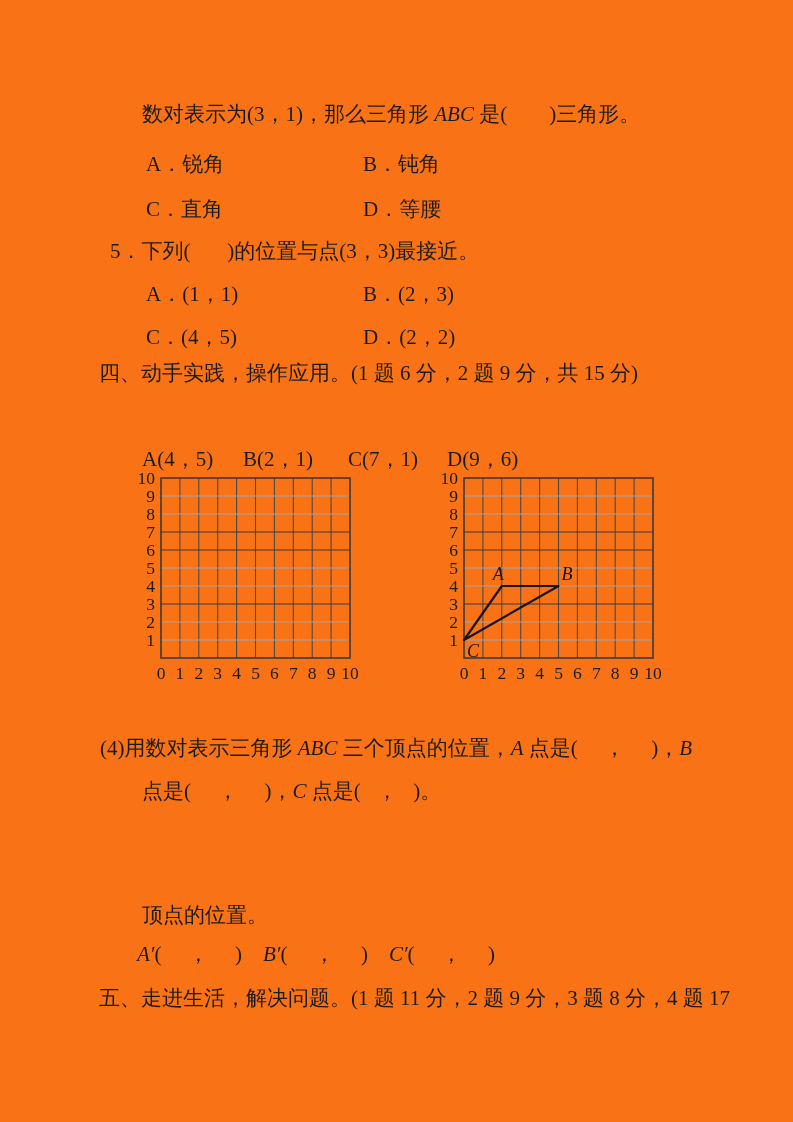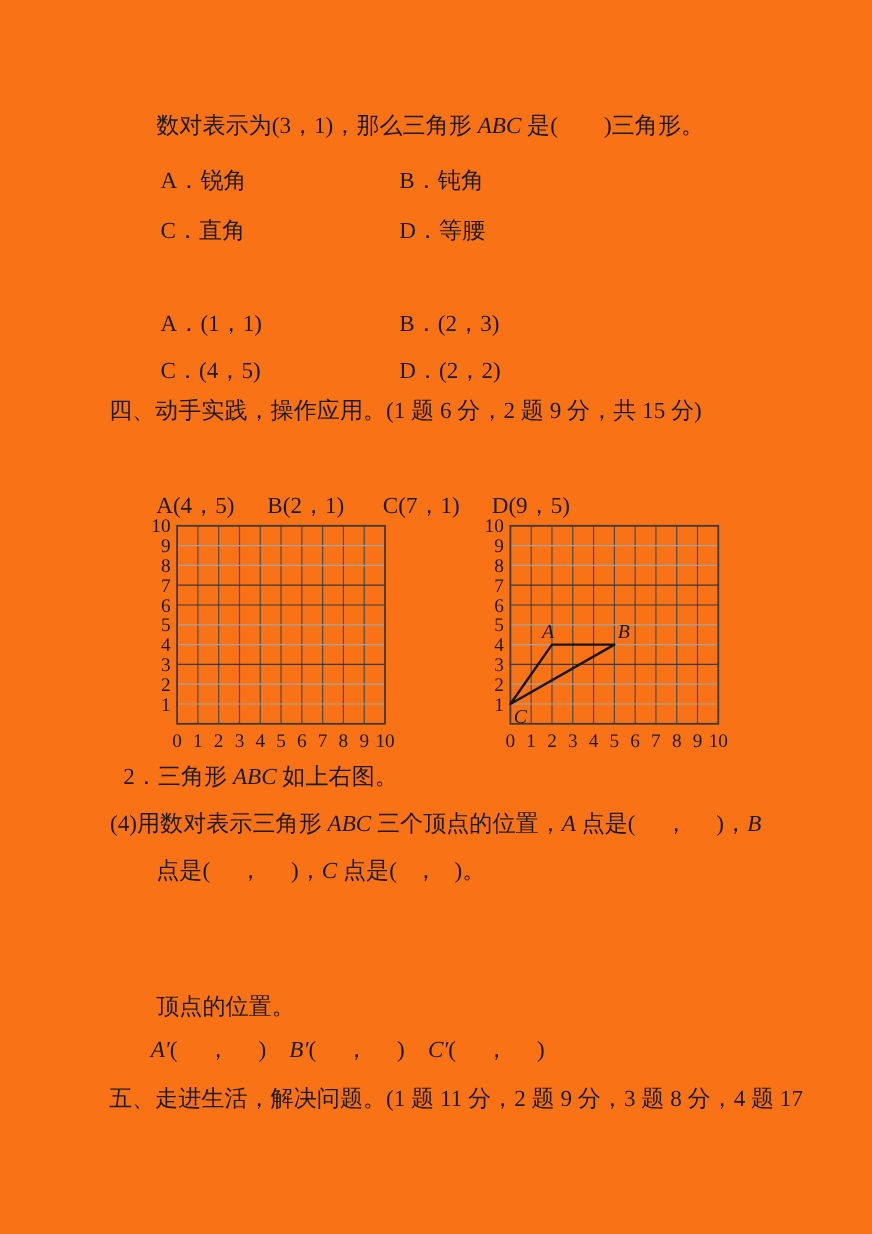--- a/index.html
+++ b/index.html
@@ -16,31 +16,32 @@
 
 <div class="page">
 
   <div class="t" style="left:142px;top:101px"><span>数对表示为(3，1)，那么三角形 </span><i>ABC</i><span> 是(&nbsp;&nbsp;&nbsp;&nbsp;&nbsp;&nbsp;&nbsp;&nbsp;)三角形。</span></div>
 
   <div class="t" style="left:146px;top:151px">A．锐角</div>
   <div class="t" style="left:363px;top:151px">B．钝角</div>
   <div class="t" style="left:146px;top:196px">C．直角</div>
   <div class="t" style="left:363px;top:196px">D．等腰</div>
 
+  <div class="t" style="left:110px;top:238px">5．下列(&nbsp;&nbsp;&nbsp;&nbsp;&nbsp;&nbsp;&nbsp;)的位置与点(3，3)最接近。</div>
   <div class="t" style="left:146px;top:281px">A．(1，1)</div>
   <div class="t" style="left:363px;top:281px">B．(2，3)</div>
   <div class="t" style="left:146px;top:324px">C．(4，5)</div>
   <div class="t" style="left:363px;top:324px">D．(2，2)</div>
 
   <div class="t" style="left:99px;top:360px">四、动手实践，操作应用。(1 题 6 分，2 题 9 分，共 15 分)</div>
 
   <div class="t" style="left:142px;top:446px">A(4，5)</div>
   <div class="t" style="left:243px;top:446px">B(2，1)</div>
   <div class="t" style="left:348px;top:446px">C(7，1)</div>
-  <div class="t" style="left:447px;top:446px">D(9，5)</div>
+  <div class="t" style="left:447px;top:446px">D(9，6)</div>
 
   <svg class="grid" style="left:127px;top:460px" width="240" height="230">
       <line x1="52.9" y1="18" x2="52.9" y2="198" stroke="#4a4a4a" stroke-width="1.1"></line>
       <line x1="71.8" y1="18" x2="71.8" y2="198" stroke="#4a4a4a" stroke-width="1.1"></line>
       <line x1="90.69999999999999" y1="18" x2="90.69999999999999" y2="198" stroke="#4a4a4a" stroke-width="1.1"></line>
       <line x1="109.6" y1="18" x2="109.6" y2="198" stroke="#4a4a4a" stroke-width="1.1"></line>
       <line x1="128.5" y1="18" x2="128.5" y2="198" stroke="#4a4a4a" stroke-width="1.1"></line>
       <line x1="147.39999999999998" y1="18" x2="147.39999999999998" y2="198" stroke="#4a4a4a" stroke-width="1.1"></line>
       <line x1="166.29999999999998" y1="18" x2="166.29999999999998" y2="198" stroke="#4a4a4a" stroke-width="1.1"></line>
       <line x1="185.2" y1="18" x2="185.2" y2="198" stroke="#4a4a4a" stroke-width="1.1"></line>
@@ -117,21 +118,20 @@
       <text x="166.29999999999998" y="219" text-anchor="middle" font-size="17.5" fill="#1b1b1b">7</text>
       <text x="185.2" y="219" text-anchor="middle" font-size="17.5" fill="#1b1b1b">8</text>
       <text x="204.1" y="219" text-anchor="middle" font-size="17.5" fill="#1b1b1b">9</text>
       <text x="223" y="219" text-anchor="middle" font-size="17.5" fill="#1b1b1b">10</text>
       <polygon points="71.8,126 128.5,126 34,180" fill="none" stroke="#161616" stroke-width="2.2" stroke-linejoin="round"></polygon>
       <text x="73.8" y="120" text-anchor="end" font-size="18" font-style="italic" fill="#161616">A</text>
       <text x="131.5" y="120" text-anchor="start" font-size="18" font-style="italic" fill="#161616">B</text>
       <text x="37" y="197" text-anchor="start" font-size="18" font-style="italic" fill="#161616">C</text>
     </svg>
 
-  <div class="t" style="left:112px;top:693px"><span>2．三角形 </span><i>ABC</i><span> 如上右图。</span></div>
   <div class="t" style="left:100px;top:735px"><span>(4)用数对表示三角形 </span><i>ABC</i><span> 三个顶点的位置，</span><i>A</i><span> 点是(&nbsp;&nbsp;&nbsp;&nbsp;&nbsp;，&nbsp;&nbsp;&nbsp;&nbsp;&nbsp;)，</span><i>B</i></div>
   <div class="t" style="left:142px;top:778px"><span>点是(&nbsp;&nbsp;&nbsp;&nbsp;&nbsp;，&nbsp;&nbsp;&nbsp;&nbsp;&nbsp;)，</span><i>C</i><span> 点是(&nbsp;&nbsp;&nbsp;，&nbsp;&nbsp;&nbsp;)。</span></div>
   <div class="t" style="left:142px;top:902px">顶点的位置。</div>
 
   <div class="t" style="left:137px;top:941px"><i>A′</i><span>(&nbsp;&nbsp;&nbsp;&nbsp;&nbsp;，&nbsp;&nbsp;&nbsp;&nbsp;&nbsp;)</span></div>
   <div class="t" style="left:263px;top:941px"><i>B′</i><span>(&nbsp;&nbsp;&nbsp;&nbsp;&nbsp;，&nbsp;&nbsp;&nbsp;&nbsp;&nbsp;)</span></div>
   <div class="t" style="left:389px;top:941px"><i>C′</i><span>(&nbsp;&nbsp;&nbsp;&nbsp;&nbsp;，&nbsp;&nbsp;&nbsp;&nbsp;&nbsp;)</span></div>
 
   <div class="t" style="left:99px;top:985px">五、走进生活，解决问题。(1 题 11 分，2 题 9 分，3 题 8 分，4 题 17</div>
 

